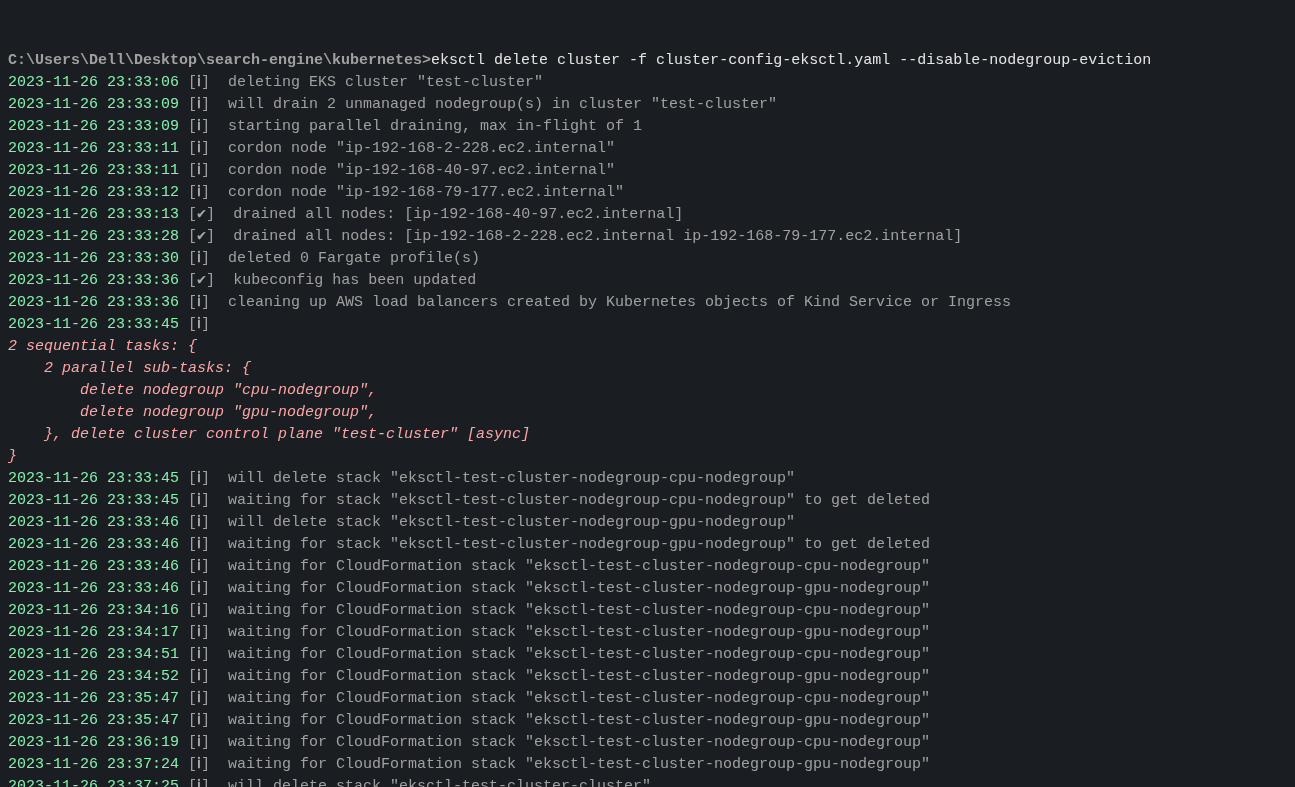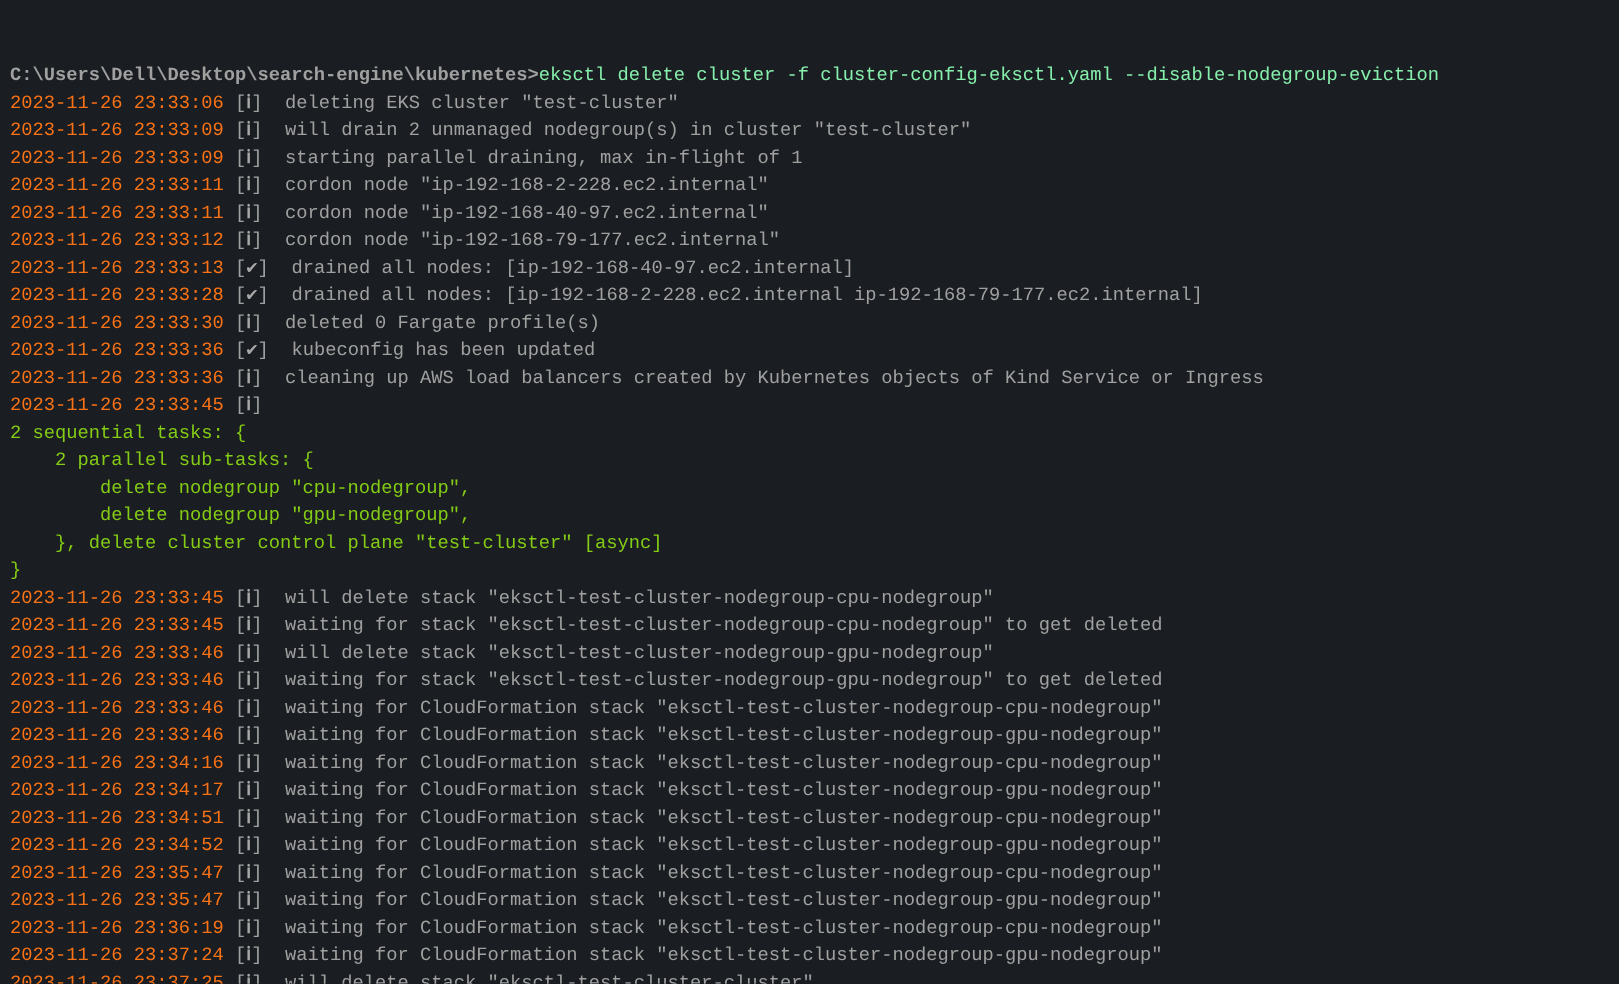--- a/index.html
+++ b/index.html
@@ -16,40 +16,41 @@
   }
   .terminal {
     padding: 6px 8px;
     white-space: pre;
   }
   .prompt-path {
     color: #a0a0a0;
     font-weight: bold;
   }
   .command {
-    color: #86efac;
+    color: #e5e5e5;
   }
   .ts {
-    color: #f97316;
+    color: #86efac;
   }
   .bracket {
     color: #a0a0a0;
   }
   .sym-info {
     color: #a8a8a8;
     font-weight: bold;
   }
   .sym-check {
     color: #a8a8a8;
   }
   .msg {
     color: #a0a0a0;
   }
   .plain {
-    color: #84cc16;
+    color: #fca5a5;
+    font-style: italic;
   }
   .line {
     display: block;
   }
 </style>
 </head>
 <body>
 
 <div class="terminal">
   <span class="line"><span class="prompt-path">C:\Users\Dell\Desktop\search-engine\kubernetes&gt;</span><span class="command">eksctl delete cluster -f cluster-config-eksctl.yaml --disable-nodegroup-eviction</span></span><div id="log-block-1"><span class="line"><span class="ts">2023-11-26 23:33:06</span> <span class="bracket">[</span><span class="sym-info">ℹ</span><span class="bracket">]</span>  <span class="msg">deleting EKS cluster "test-cluster"</span></span><span class="line"><span class="ts">2023-11-26 23:33:09</span> <span class="bracket">[</span><span class="sym-info">ℹ</span><span class="bracket">]</span>  <span class="msg">will drain 2 unmanaged nodegroup(s) in cluster "test-cluster"</span></span><span class="line"><span class="ts">2023-11-26 23:33:09</span> <span class="bracket">[</span><span class="sym-info">ℹ</span><span class="bracket">]</span>  <span class="msg">starting parallel draining, max in-flight of 1</span></span><span class="line"><span class="ts">2023-11-26 23:33:11</span> <span class="bracket">[</span><span class="sym-info">ℹ</span><span class="bracket">]</span>  <span class="msg">cordon node "ip-192-168-2-228.ec2.internal"</span></span><span class="line"><span class="ts">2023-11-26 23:33:11</span> <span class="bracket">[</span><span class="sym-info">ℹ</span><span class="bracket">]</span>  <span class="msg">cordon node "ip-192-168-40-97.ec2.internal"</span></span><span class="line"><span class="ts">2023-11-26 23:33:12</span> <span class="bracket">[</span><span class="sym-info">ℹ</span><span class="bracket">]</span>  <span class="msg">cordon node "ip-192-168-79-177.ec2.internal"</span></span><span class="line"><span class="ts">2023-11-26 23:33:13</span> <span class="bracket">[</span><span class="sym-check">✔</span><span class="bracket">]</span>  <span class="msg">drained all nodes: [ip-192-168-40-97.ec2.internal]</span></span><span class="line"><span class="ts">2023-11-26 23:33:28</span> <span class="bracket">[</span><span class="sym-check">✔</span><span class="bracket">]</span>  <span class="msg">drained all nodes: [ip-192-168-2-228.ec2.internal ip-192-168-79-177.ec2.internal]</span></span><span class="line"><span class="ts">2023-11-26 23:33:30</span> <span class="bracket">[</span><span class="sym-info">ℹ</span><span class="bracket">]</span>  <span class="msg">deleted 0 Fargate profile(s)</span></span><span class="line"><span class="ts">2023-11-26 23:33:36</span> <span class="bracket">[</span><span class="sym-check">✔</span><span class="bracket">]</span>  <span class="msg">kubeconfig has been updated</span></span><span class="line"><span class="ts">2023-11-26 23:33:36</span> <span class="bracket">[</span><span class="sym-info">ℹ</span><span class="bracket">]</span>  <span class="msg">cleaning up AWS load balancers created by Kubernetes objects of Kind Service or Ingress</span></span><span class="line"><span class="ts">2023-11-26 23:33:45</span> <span class="bracket">[</span><span class="sym-info">ℹ</span><span class="bracket">]</span>  <span class="msg"></span></span></div><div id="plain-block"><span class="line plain">2 sequential tasks: {</span><span class="line plain">    2 parallel sub-tasks: {</span><span class="line plain">        delete nodegroup "cpu-nodegroup",</span><span class="line plain">        delete nodegroup "gpu-nodegroup",</span><span class="line plain">    }, delete cluster control plane "test-cluster" [async]</span><span class="line plain">}</span></div><div id="log-block-2"><span class="line"><span class="ts">2023-11-26 23:33:45</span> <span class="bracket">[</span><span class="sym-info">ℹ</span><span class="bracket">]</span>  <span class="msg">will delete stack "eksctl-test-cluster-nodegroup-cpu-nodegroup"</span></span><span class="line"><span class="ts">2023-11-26 23:33:45</span> <span class="bracket">[</span><span class="sym-info">ℹ</span><span class="bracket">]</span>  <span class="msg">waiting for stack "eksctl-test-cluster-nodegroup-cpu-nodegroup" to get deleted</span></span><span class="line"><span class="ts">2023-11-26 23:33:46</span> <span class="bracket">[</span><span class="sym-info">ℹ</span><span class="bracket">]</span>  <span class="msg">will delete stack "eksctl-test-cluster-nodegroup-gpu-nodegroup"</span></span><span class="line"><span class="ts">2023-11-26 23:33:46</span> <span class="bracket">[</span><span class="sym-info">ℹ</span><span class="bracket">]</span>  <span class="msg">waiting for stack "eksctl-test-cluster-nodegroup-gpu-nodegroup" to get deleted</span></span><span class="line"><span class="ts">2023-11-26 23:33:46</span> <span class="bracket">[</span><span class="sym-info">ℹ</span><span class="bracket">]</span>  <span class="msg">waiting for CloudFormation stack "eksctl-test-cluster-nodegroup-cpu-nodegroup"</span></span><span class="line"><span class="ts">2023-11-26 23:33:46</span> <span class="bracket">[</span><span class="sym-info">ℹ</span><span class="bracket">]</span>  <span class="msg">waiting for CloudFormation stack "eksctl-test-cluster-nodegroup-gpu-nodegroup"</span></span><span class="line"><span class="ts">2023-11-26 23:34:16</span> <span class="bracket">[</span><span class="sym-info">ℹ</span><span class="bracket">]</span>  <span class="msg">waiting for CloudFormation stack "eksctl-test-cluster-nodegroup-cpu-nodegroup"</span></span><span class="line"><span class="ts">2023-11-26 23:34:17</span> <span class="bracket">[</span><span class="sym-info">ℹ</span><span class="bracket">]</span>  <span class="msg">waiting for CloudFormation stack "eksctl-test-cluster-nodegroup-gpu-nodegroup"</span></span><span class="line"><span class="ts">2023-11-26 23:34:51</span> <span class="bracket">[</span><span class="sym-info">ℹ</span><span class="bracket">]</span>  <span class="msg">waiting for CloudFormation stack "eksctl-test-cluster-nodegroup-cpu-nodegroup"</span></span><span class="line"><span class="ts">2023-11-26 23:34:52</span> <span class="bracket">[</span><span class="sym-info">ℹ</span><span class="bracket">]</span>  <span class="msg">waiting for CloudFormation stack "eksctl-test-cluster-nodegroup-gpu-nodegroup"</span></span><span class="line"><span class="ts">2023-11-26 23:35:47</span> <span class="bracket">[</span><span class="sym-info">ℹ</span><span class="bracket">]</span>  <span class="msg">waiting for CloudFormation stack "eksctl-test-cluster-nodegroup-cpu-nodegroup"</span></span><span class="line"><span class="ts">2023-11-26 23:35:47</span> <span class="bracket">[</span><span class="sym-info">ℹ</span><span class="bracket">]</span>  <span class="msg">waiting for CloudFormation stack "eksctl-test-cluster-nodegroup-gpu-nodegroup"</span></span><span class="line"><span class="ts">2023-11-26 23:36:19</span> <span class="bracket">[</span><span class="sym-info">ℹ</span><span class="bracket">]</span>  <span class="msg">waiting for CloudFormation stack "eksctl-test-cluster-nodegroup-cpu-nodegroup"</span></span><span class="line"><span class="ts">2023-11-26 23:37:24</span> <span class="bracket">[</span><span class="sym-info">ℹ</span><span class="bracket">]</span>  <span class="msg">waiting for CloudFormation stack "eksctl-test-cluster-nodegroup-gpu-nodegroup"</span></span><span class="line"><span class="ts">2023-11-26 23:37:25</span> <span class="bracket">[</span><span class="sym-info">ℹ</span><span class="bracket">]</span>  <span class="msg">will delete stack "eksctl-test-cluster-cluster"</span></span></div>

